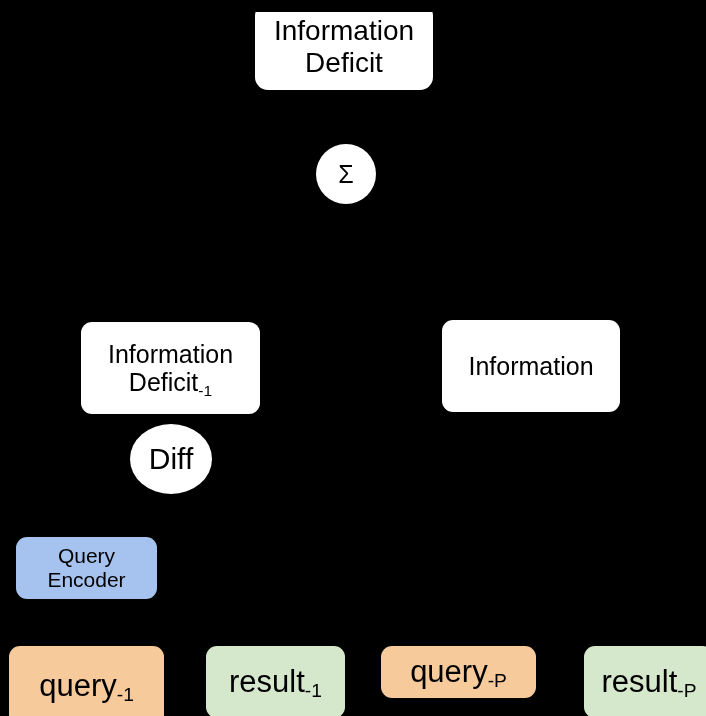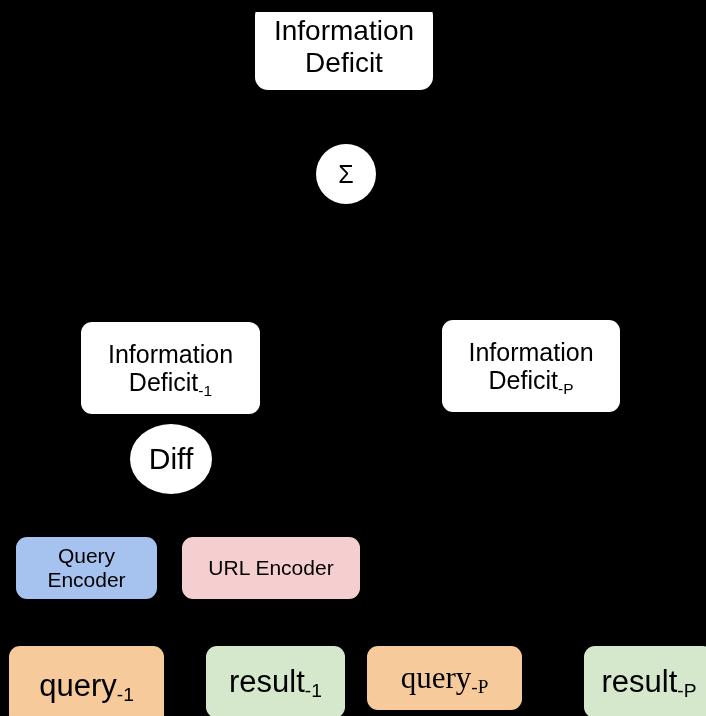--- a/index.html
+++ b/index.html
@@ -98,26 +98,25 @@
     font-size: 31px;
   }
   #node-result-1 {
     left: 206px;
     top: 634px;
     width: 139px;
     height: 72px;
     font-size: 31px;
   }
   #node-query-p {
-    left: 367px;
+    left: 381px;
     top: 634px;
     width: 155px;
-    height: 64px;
+    height: 52px;
     font-size: 31px;
-    font-family: Liberation Serif, serif;
   }
   #node-result-p {
     left: 584px;
     top: 634px;
     width: 130px;
     height: 72px;
     font-size: 31px;
   }
 
   .label-stack {
@@ -156,38 +155,34 @@
   <div class="node rect white-fill" id="node-info-deficit-1">
     <div class="label-stack">
       <span>Information</span>
       <span class="inline-label"><span>Deficit</span><span class="sub">-1</span></span>
     </div>
   </div>
 
   <div class="node rect white-fill" id="node-info-deficit-p">
     <div class="label-stack">
       <span>Information</span>
-      <span class="inline-label"><span>Deficit</span><span class="sub">-P</span></span>
     </div>
   </div>
 
   <div class="node circle white-fill" id="node-diff">
     <span>Diff</span>
   </div>
 
   <div class="node rect" id="node-query-encoder" style="background: rgb(166, 195, 239);">
     <div class="label-stack">
       <span>Query</span>
       <span>Encoder</span>
     </div>
   </div>
 
-  <div class="node rect" id="node-url-encoder" style="background: rgb(245, 207, 208);">
-    <span>URL Encoder</span>
-  </div>
 
   <div class="node rect" id="node-query-1" style="background: rgb(247, 202, 155);">
     <span class="inline-label"><span>query</span><span class="sub">-1</span></span>
   </div>
 
   <div class="node rect" id="node-result-1" style="background: rgb(214, 232, 204);">
     <span class="inline-label"><span>result</span><span class="sub">-1</span></span>
   </div>
 
   <div class="node rect" id="node-query-p" style="background: rgb(247, 202, 155);">

